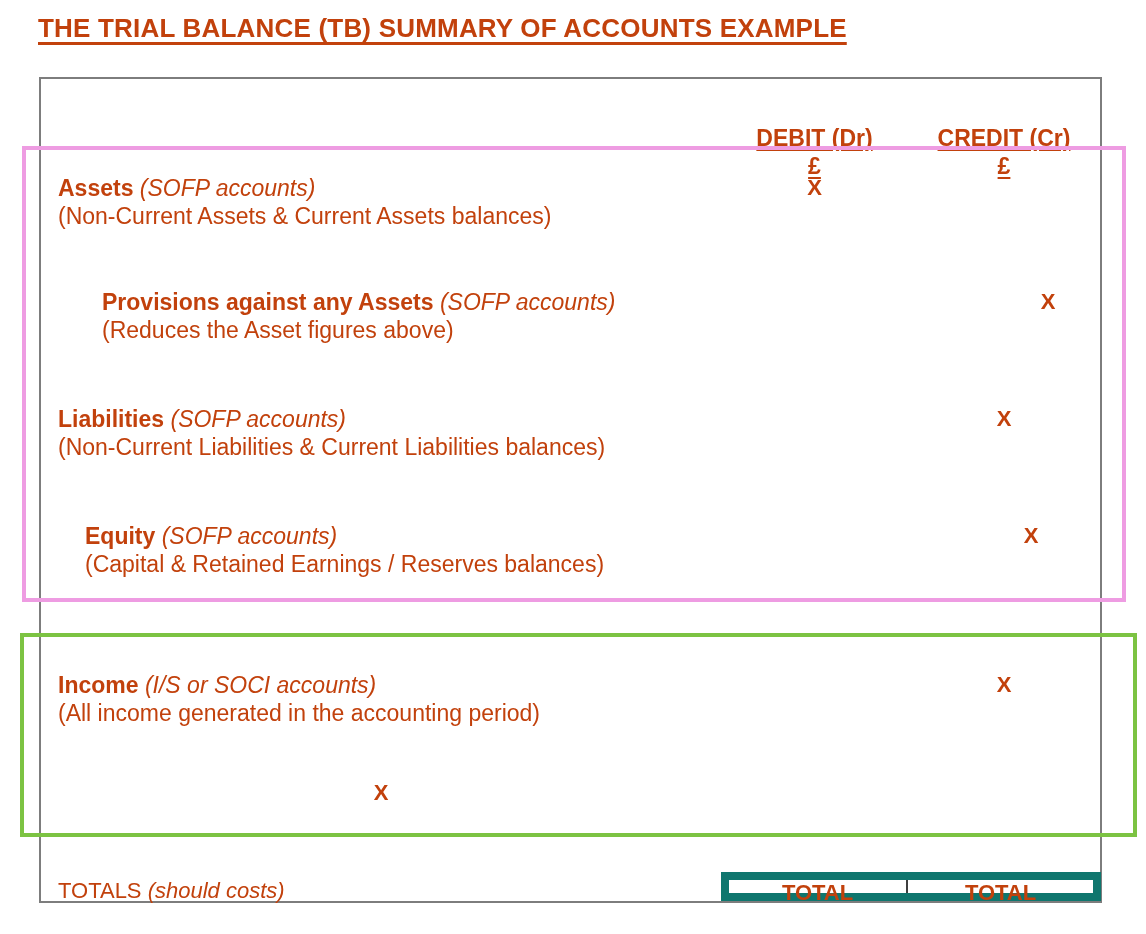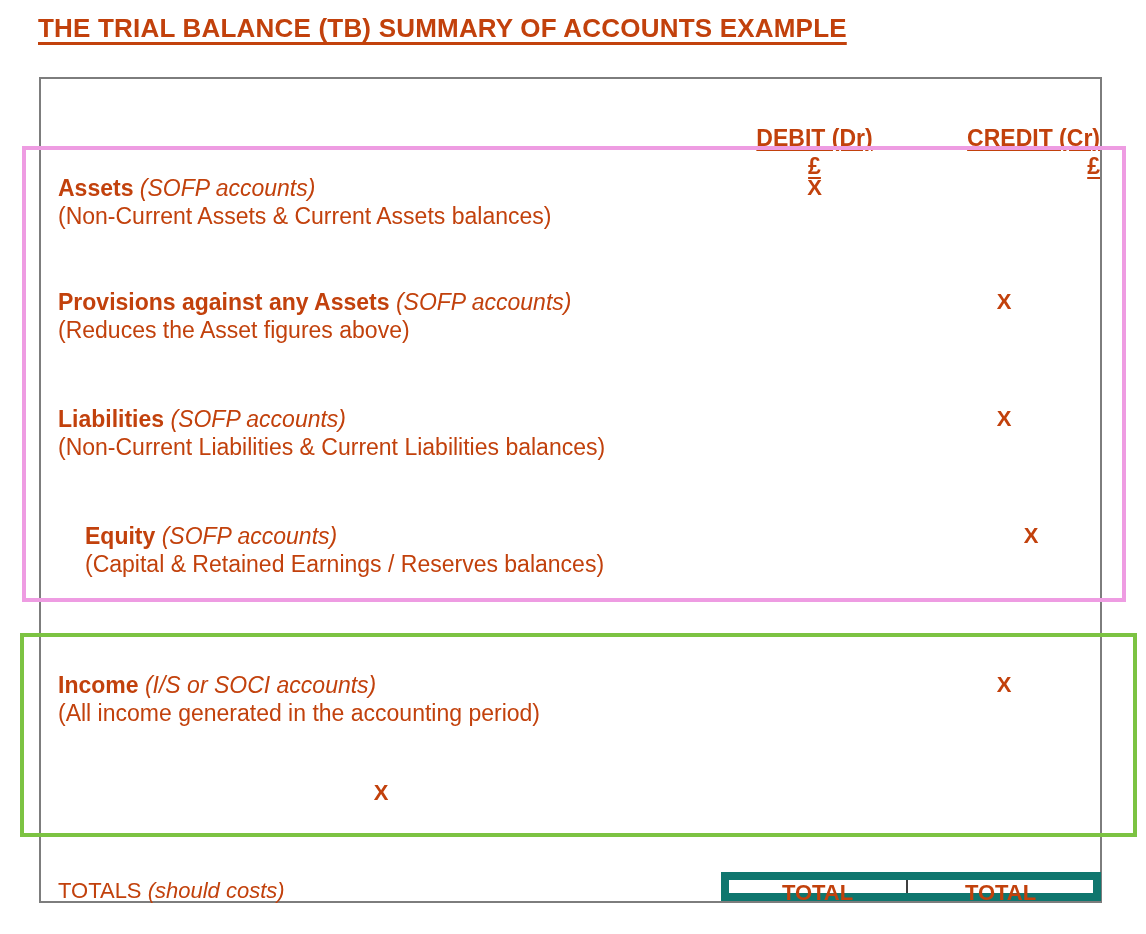--- a/index.html
+++ b/index.html
@@ -15,32 +15,32 @@
   }
   .tbl {
     position:absolute; left:39px; top:77px; width:1063px; height:826px;
     border:2px solid #7d7d7d; box-sizing:border-box;
   }
   .hdr {
     position:absolute; top:7px; text-align:center;
     font-weight:bold; font-size:23px; line-height:28px; white-space:nowrap;margin-top:38px;
   }
   .hdr.debit  { left:680px; width:187px; }
-  .hdr.credit { left:867px; width:192px;text-align:right; }
+  .hdr.credit { left:867px; width:192px; }
   .hdr .u { text-decoration:underline; text-decoration-thickness:2px; text-underline-offset:3px; }
   .row {
     position:absolute; left:0; width:1059px;
     display:grid; grid-template-columns:680px 187px 192px;
     font-size:23px; line-height:28px;
   }
   .row .desc { padding-left:17px; }
   .acct { font-weight:bold;text-align:right; }
   .type { font-style:italic; }
   .mark { text-align:center; font-weight:bold; font-size:22px; }
-  .r0 { top:95px; }  .r1 { top:209px; } .r2 { top:326px; }
+  .r0 { top:95px; }  .r1 { top:209px;padding-left:44px; } .r2 { top:326px; }
   .r3 { top:443px;margin-left:27px; } .r4 { top:564px;margin-top:28px; } .r5 { top:700px; }
   .totals-label {
     position:absolute; left:17px; top:799px; font-size:22px; line-height:26px; white-space:nowrap;
   }
   .totals-label .note { font-style:italic; }
   .total-boxes {
     position:absolute; left:680px; top:793px; width:380px; height:29px;
     display:flex; border:8px solid #0f766e; box-sizing:border-box; background:#ffffff;
   }
   .total-cell {

